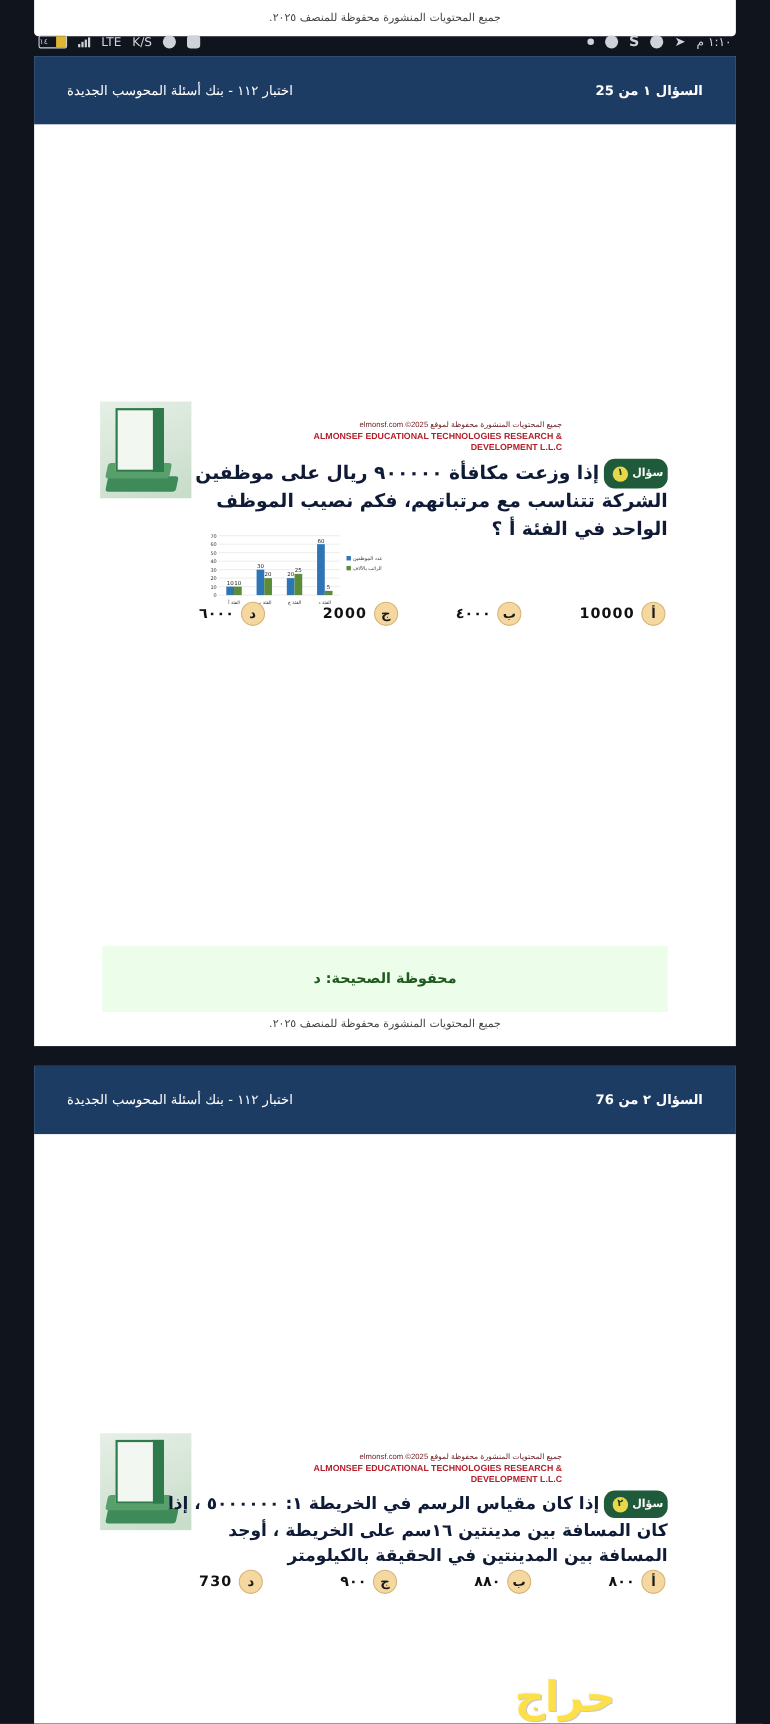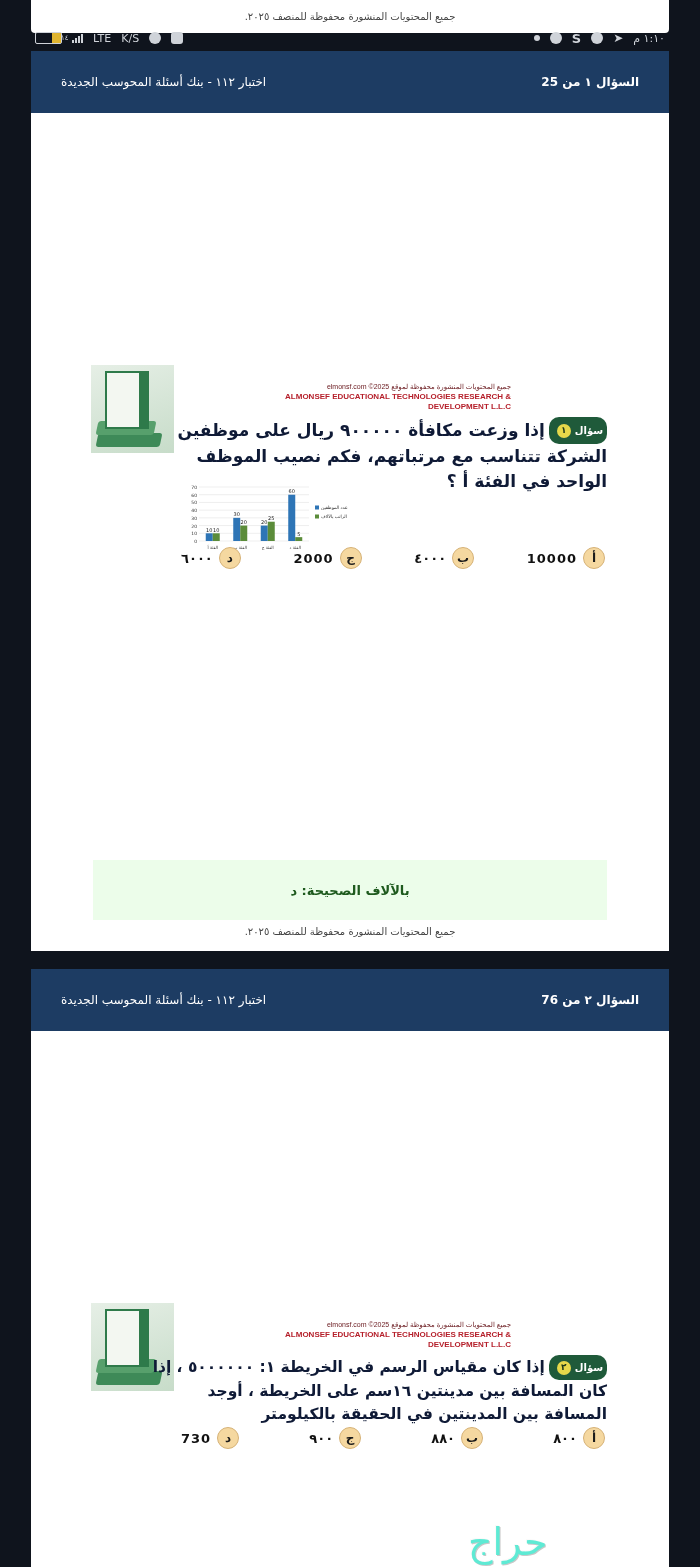--- a/index.html
+++ b/index.html
@@ -4,21 +4,21 @@
   <style>
     * { box-sizing: border-box; margin: 0; padding: 0; }
     html, body { width: 700px; height: 1567px; background: #0f141d; overflow: hidden; }
     body { position: relative; font-family: "DejaVu Sans", sans-serif; }
 
     .top-card { position: absolute; left: 31px; top: 0; width: 638px; height: 33px; background: #ffffff; border-radius: 0 0 4px 4px; display: flex; align-items: center; justify-content: center; }
     .copyright { font-size: 10px; color: #444; direction: rtl; }
 
     .status-bar { position: absolute; left: 31px; top: 27px; width: 638px; height: 22px; display: flex; align-items: center; justify-content: space-between; color: #cfd3d9; font-size: 11px; padding: 0 4px; }
     .status-left, .status-right { display: flex; align-items: center; gap: 10px; }
-    .battery { width: 26px; height: 12px; border: 1px solid #cfd3d9; border-radius: 2px; position: relative; font-size: 7px; line-height: 10px; padding-left: 25px; }
+    .battery { width: 26px; height: 12px; border: 1px solid #cfd3d9; border-radius: 2px; position: relative; font-size: 7px; line-height: 10px; }
     .battery::before { content: ""; position: absolute; right: 0; top: 0; width: 9px; height: 10px; background: #e0b530; }
     .signal { display: flex; align-items: flex-end; gap: 1px; height: 10px; }
     .signal span { width: 2px; background: #cfd3d9; }
     .status-icon { width: 12px; height: 12px; border-radius: 50%; background: #cfd3d9; display: inline-block; }
 
     .card { position: absolute; left: 31px; width: 638px; background: #ffffff; }
     .card-header { height: 62px; background: #1d3c63; display: flex; align-items: center; justify-content: space-between; padding: 0 30px; direction: rtl; color: #ffffff; font-size: 12px; }
     .card-header .q-counter { font-weight: 600; }
 
     .question-image { position: absolute; background: #ffffff; }
@@ -40,21 +40,21 @@
     .option-letter { width: 22px; height: 22px; border-radius: 50%; background: #f5d8a0; border: 1px solid #d6b277; color: #1a1a1a; font-weight: bold; font-size: 12px; display: flex; align-items: center; justify-content: center; }
     .option-value { font-size: 13px; font-weight: bold; color: #111; letter-spacing: 1px; }
 
     .chart { position: absolute; }
     .chart svg text { font-family: "DejaVu Sans", sans-serif; }
 
     .answer-box { position: absolute; left: 62px; top: 30px; width: 514px; height: 60px; background: #ecfdea; display: flex; align-items: center; justify-content: center; direction: rtl; }
     .answer-text { color: #1e5a1e; font-size: 13px; font-weight: bold; }
     .card-footer { position: absolute; left: 0; width: 638px; text-align: center; font-size: 10px; color: #444; direction: rtl; }
 
-    .watermark-logo { position: absolute; left: 468px; top: 1520px; font-size: 38px; font-weight: normal; color: #5eead4; text-shadow: 1px 1px 0 #c8c8c8, -1px -1px 0 #fafafa; direction: rtl; letter-spacing: 2px; }
+    .watermark-logo { position: absolute; left: 468px; top: 1520px; font-size: 38px; font-weight: bold; color: #fde047; text-shadow: 1px 1px 0 #c8c8c8, -1px -1px 0 #fafafa; direction: rtl; letter-spacing: 2px; }
   </style>
 </head>
 <body>
 
 <div class="top-card">
   <span class="copyright">جميع المحتويات المنشورة محفوظة للمنصف ٢٠٢٥.</span>
 </div>
 
 <div class="status-bar">
   <div class="status-left">
@@ -163,21 +163,21 @@
         <span class="option-value">2000</span>
       </div>
       <div class="option">
         <span class="option-letter">د</span>
         <span class="option-value">٦٠٠٠</span>
       </div>
     </div>
   </div>
 
   <div class="answer-box" style="top:809px;">
-    <span class="answer-text">بالآلاف الصحيحة: د</span>
+    <span class="answer-text">محفوظة الصحيحة: د</span>
   </div>
   <div class="card-footer" style="top:875px;">جميع المحتويات المنشورة محفوظة للمنصف ٢٠٢٥.</div>
 </div>
 
 <div class="card" style="top:969px;height:598px;">
   <div class="card-header">
     <span class="q-counter">السؤال ٢ من 76</span>
     <span>اختبار ١١٢ - بنك أسئلة المحوسب الجديدة</span>
   </div>
 

